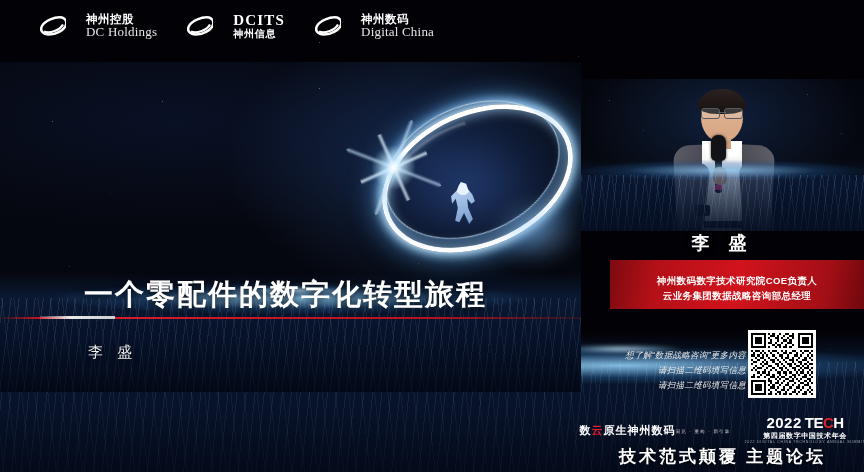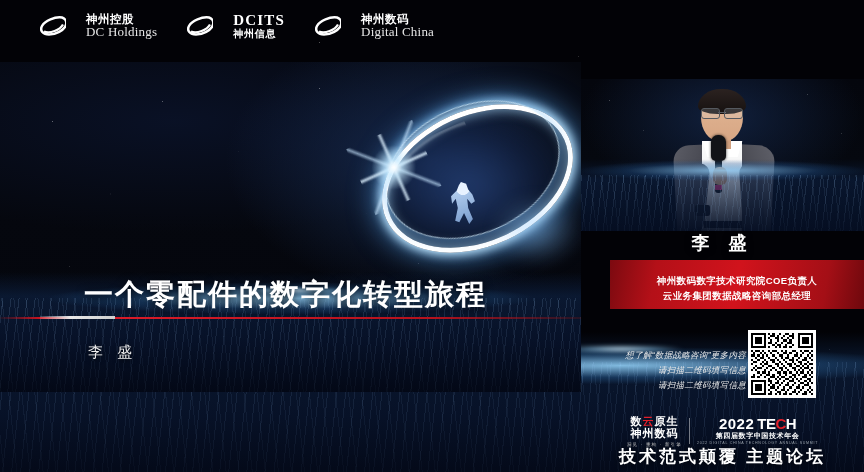--- a/index.html
+++ b/index.html
@@ -205,21 +205,21 @@
 
   
   .qrblock{position:absolute;left:0;top:325px;width:283px;height:80px;font-style:italic;}
   .qrtext{position:absolute;right:118px;top:23px;text-align:right;color:#e9e9e9;font-size:8.5px;line-height:1.75;letter-spacing:.3px;white-space:nowrap;}
   .qr{position:absolute;left:167px;top:5px;width:68px;height:68px;background:#fff;padding:3px;box-sizing:border-box;}
   .qr svg{display:block;width:100%;height:100%;}
 
   
   .eventbar{position:absolute;left:581px;top:412px;width:283px;height:60px;z-index:6;}
   .ev-logo{position:absolute;left:0;right:0;top:3px;display:flex;justify-content:center;align-items:center;gap:7px;}
-  .ev-left{display:flex;flex-direction:column;align-items:center;line-height:1.12;}
+  .ev-left{display:flex;flex-direction:row;align-items:center;line-height:1.12;}
   .ev-l1,.ev-l2{font-size:11px;font-weight:800;color:#fff;letter-spacing:1px;white-space:nowrap;}
   .ev-l1 .cy{color:#e21f2a;}
   .ev-tag{font-size:4.5px;color:#c9c9c9;letter-spacing:1.2px;margin-top:2px;white-space:nowrap;}
   .ev-div{width:1px;height:26px;background:rgba(255,255,255,.45);}
   .ev-right{display:flex;flex-direction:column;align-items:center;line-height:1.1;}
   .ev-year{font-size:15px;font-weight:800;color:#fff;letter-spacing:.5px;white-space:nowrap;display:flex;align-items:center;gap:3px;}
   .ev-year .tech{letter-spacing:-.5px;}
   .ev-year .tech .o{color:#e21f2a;}
   .ev-sub{font-size:7px;font-weight:700;color:#fff;letter-spacing:.6px;white-space:nowrap;}
   .ev-sub2{font-size:3.6px;color:#9aa3ad;letter-spacing:.7px;margin-top:2px;white-space:nowrap;}

